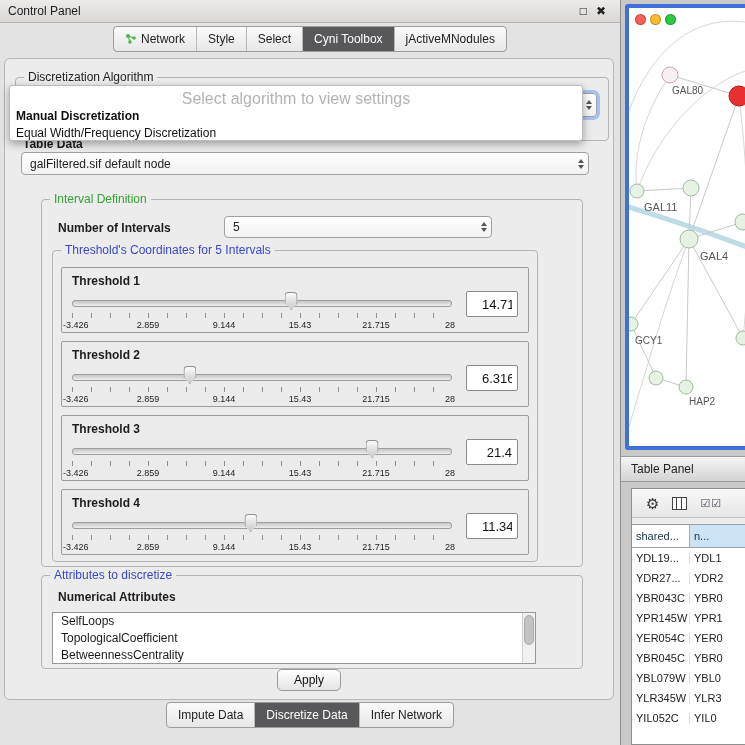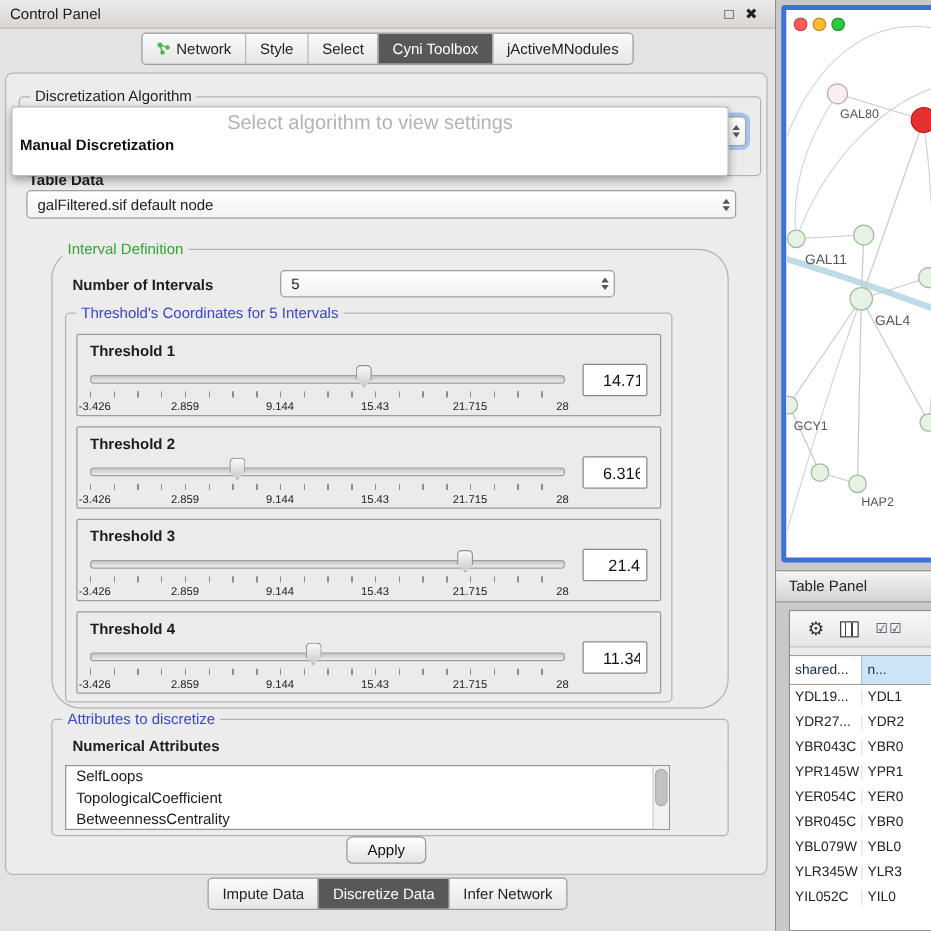--- a/index.html
+++ b/index.html
@@ -147,32 +147,33 @@
       <div class="combo focus" style="left:18px;top:34px;width:574px;height:24px;">
         <span class="stepper">
             <span class="up"></span>
             <span class="down"></span>
           </span>
       </div>
 
       <div class="popup">
         <div class="placeholder">Select algorithm to view settings</div>
         <div class="opt bold">Manual Discretization</div>
+        <div class="opt">Equal Width/Frequency Discretization</div>
       </div>
 
       <span class="plainlabel" style="left:18px;top:78px;">Table Data</span>
       <div class="combo" style="left:16px;top:93px;width:568px;height:23px;">
         <span>galFiltered.sif default node</span>
         <span class="stepper">
             <span class="up"></span>
             <span class="down"></span>
           </span>
       </div>
 
-      <div class="group" style="left:36px;top:140px;width:540px;height:366px;border-radius:24px;">
+      <div class="group" style="left:36px;top:140px;width:540px;height:366px;">
         <span class="legend green">Interval Definition</span>
 
         <span class="plainlabel" style="left:16px;top:21px;">Number of Intervals</span>
         <div class="combo" style="left:182px;top:16px;width:268px;height:22px;">
           <span>5</span>
           <span class="stepper">
               <span class="up"></span>
               <span class="down"></span>
             </span>
         </div>

